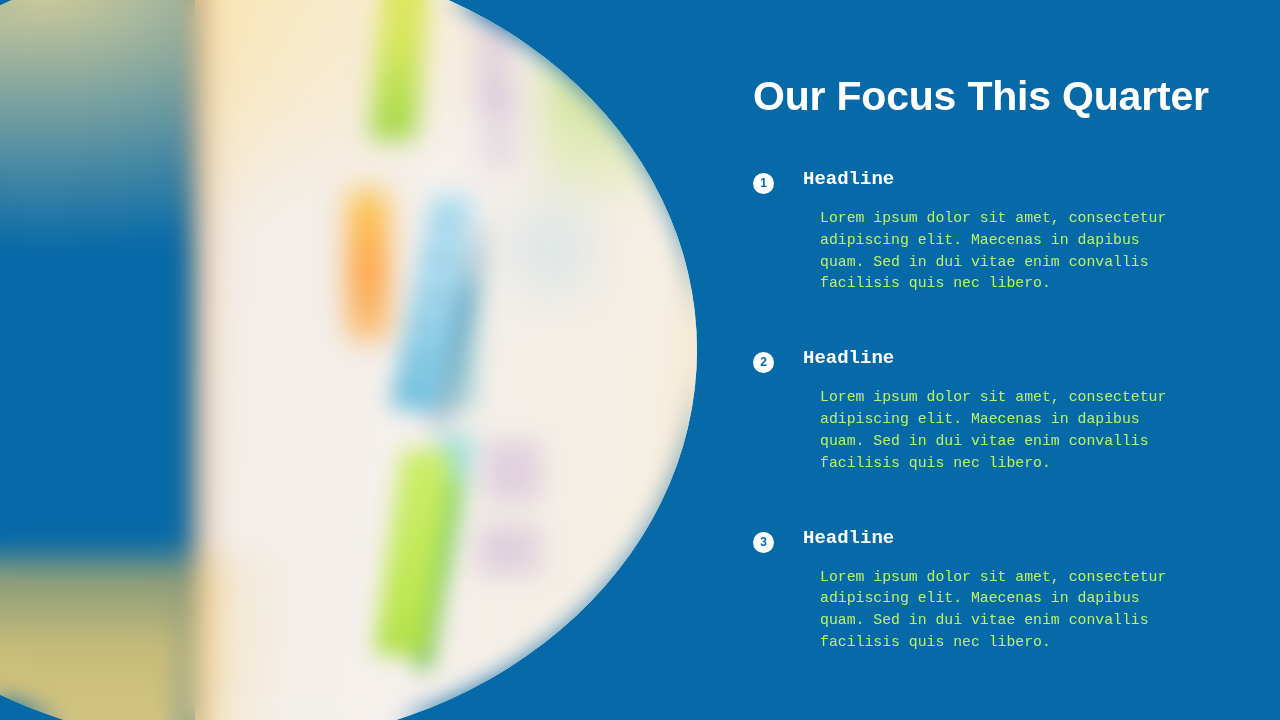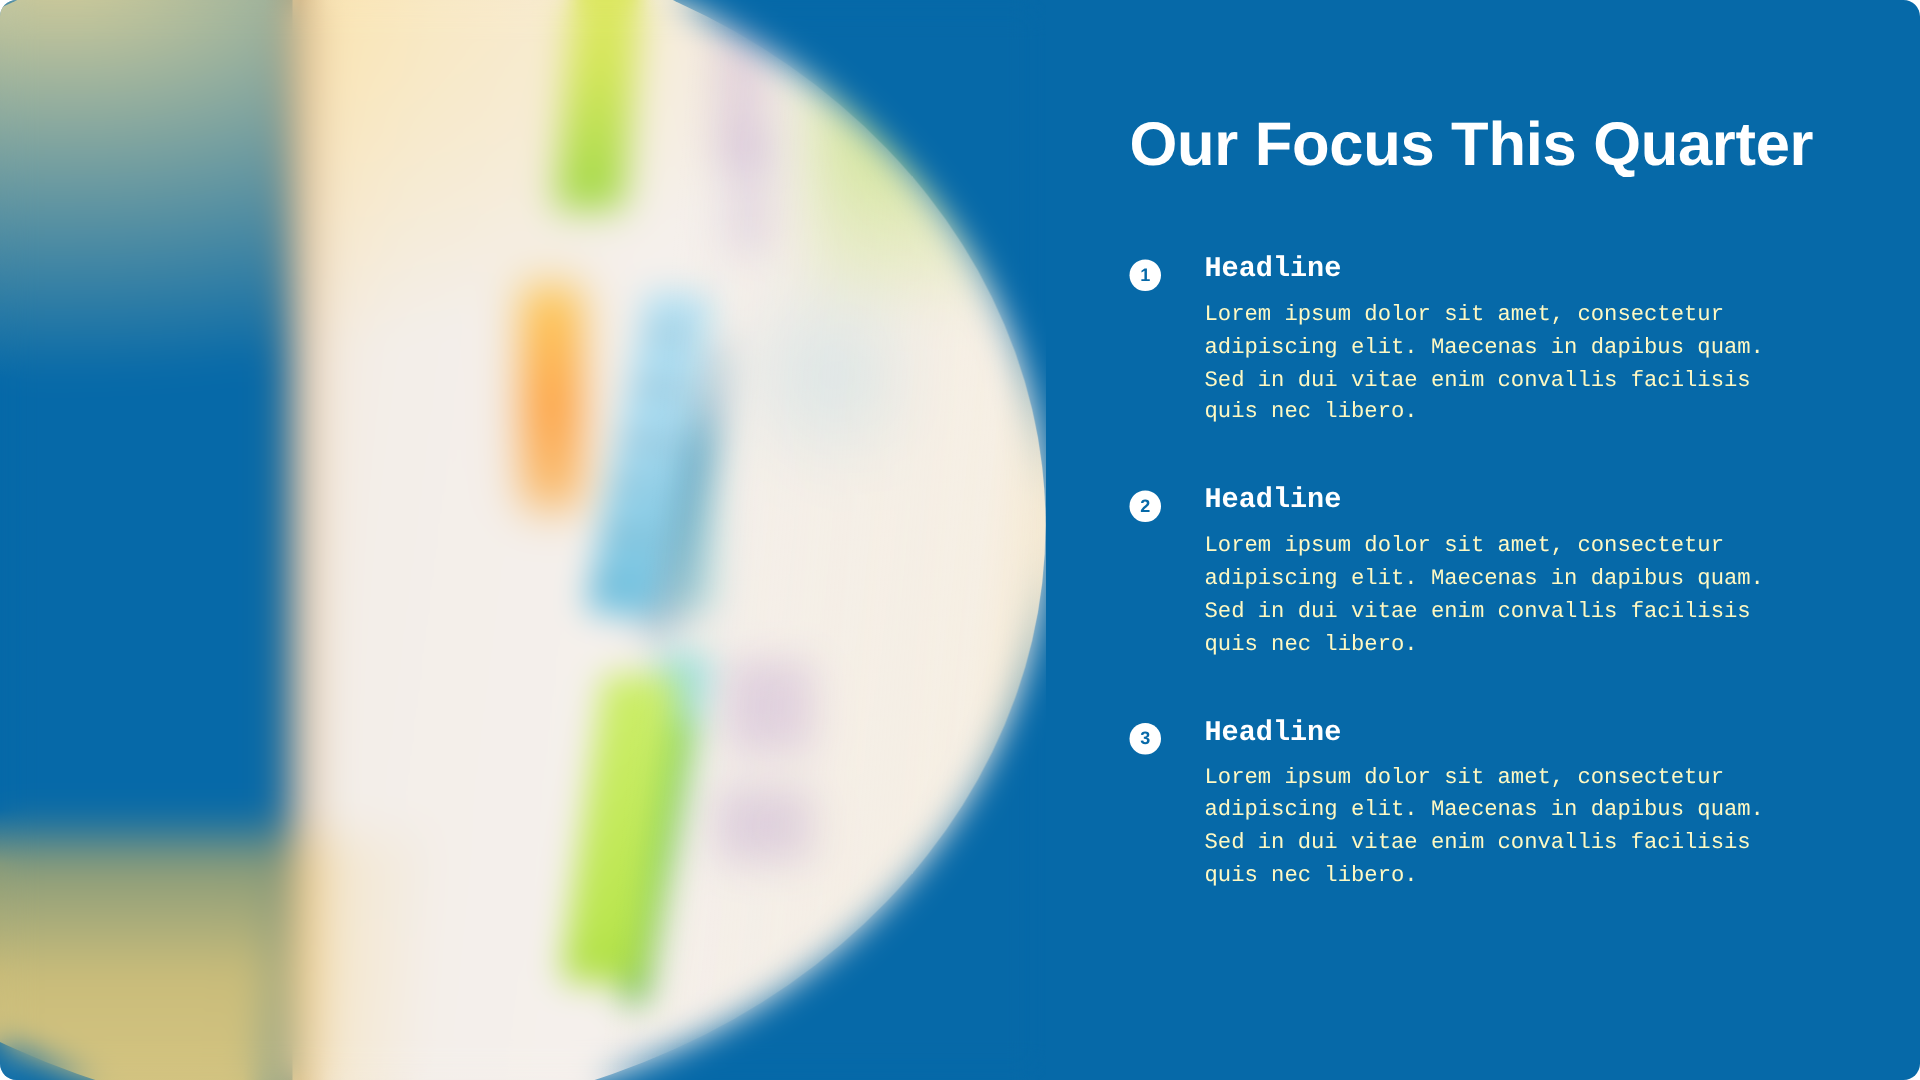--- a/index.html
+++ b/index.html
@@ -11,21 +11,20 @@
   body {
     font-family: "Liberation Sans", sans-serif;
   }
 
   .slide {
     position: relative;
     width: 1280px;
     height: 720px;
     overflow: hidden;
     background: #0669a8;
-    border-radius: 11px;
   }
 
   
   .photo-wrap {
     position: absolute;
     left: 0;
     top: 0;
     width: 700px;
     height: 720px;
     overflow: hidden;
@@ -273,24 +272,24 @@
 
   .item-headline {
     margin: 0 0 9px 0;
     font-size: 19px;
     font-weight: 700;
     color: #ffffff;
     line-height: 1.2;
   }
 
   .item-text {
-    margin: 0;
+    margin: 17px;
     font-size: 14.8px;
     line-height: 1.48;
-    color: #fef9c3;
+    color: #bef264;
     font-weight: 400;
   }
 </style>
 </head>
 <body>
 
 <div class="slide">
 
   <div class="photo-wrap">
     <div class="photo">

